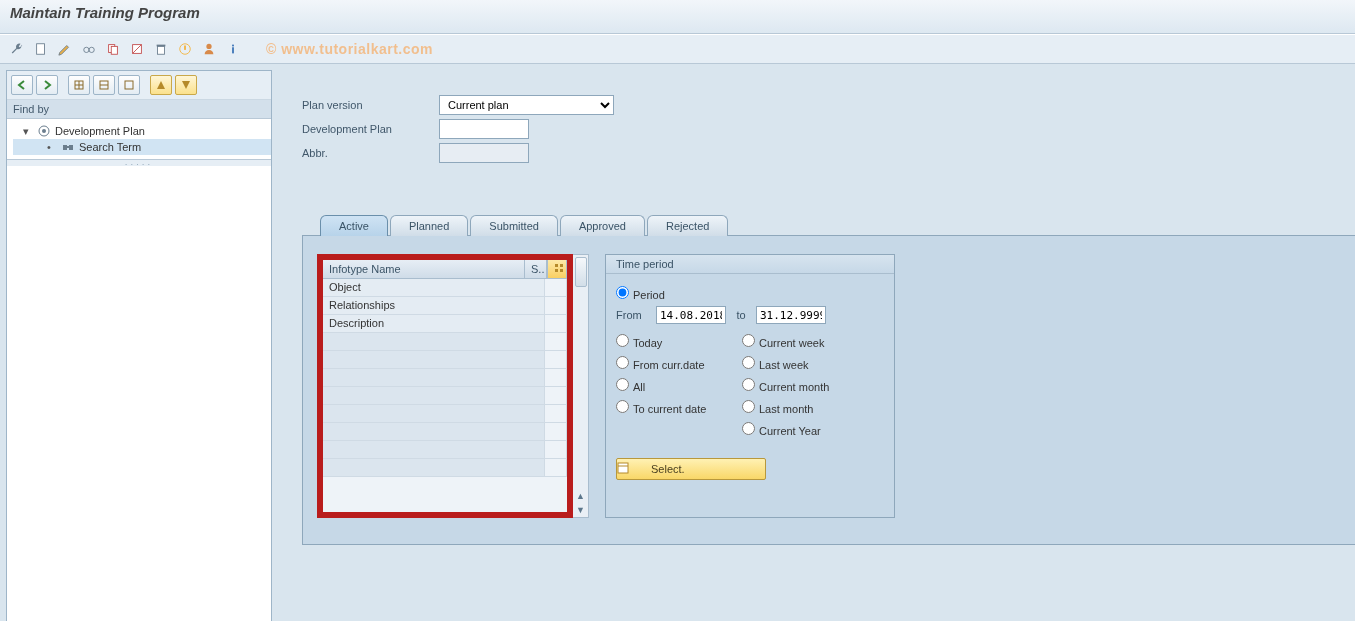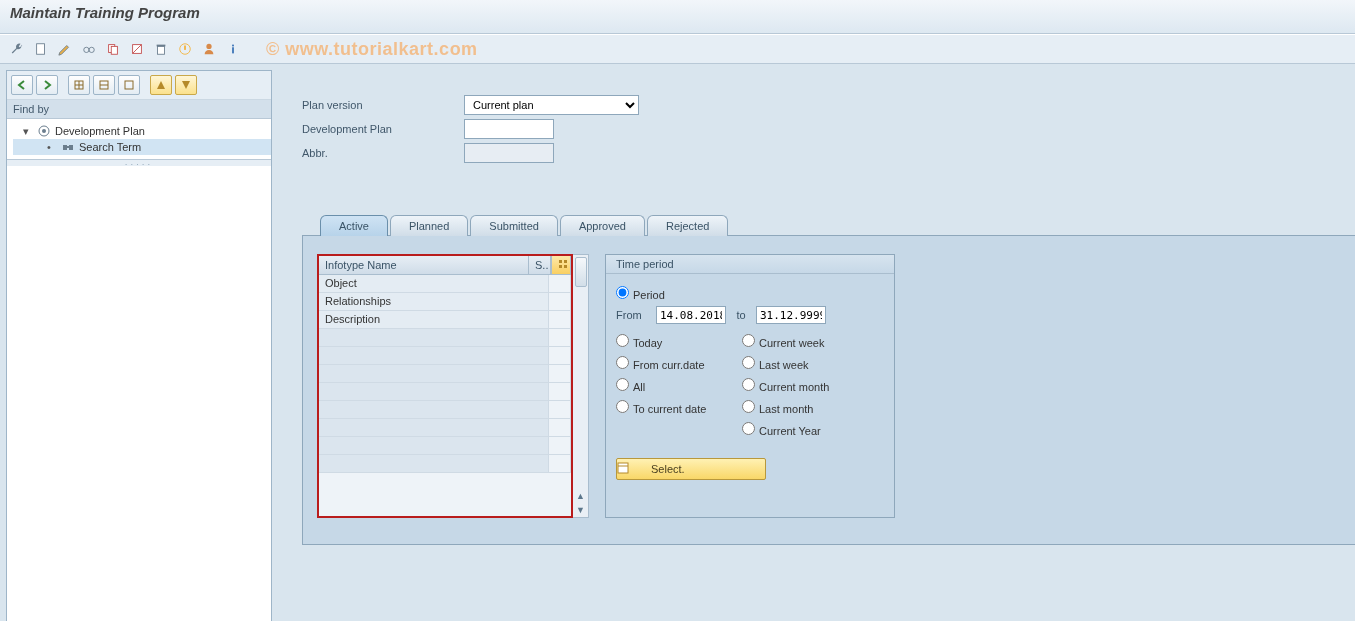--- a/index.html
+++ b/index.html
@@ -37,21 +37,21 @@
     width: 22px;
     height: 22px;
     display: inline-flex;
     align-items: center;
     justify-content: center;
     border: 1px solid transparent;
     cursor: pointer;
   }
   .watermark {
     margin-left: 20px;
-    font-size: 18px;
+    font-size: 14px;
     font-weight: bold;
     color: #f4b77d;
     opacity: 0.85;
     letter-spacing: 0.5px;
   }
   .workspace {
     display: flex;
     height: calc(100% - 56px);
   }
   .sidebar {
@@ -109,21 +109,21 @@
     letter-spacing: 3px;
     cursor: row-resize;
   }
   .sb-empty { flex: 1; background: #fff; }
   .main {
     flex: 1;
     padding: 30px 20px 0 30px;
     overflow: auto;
   }
   .form-row { display: flex; align-items: center; margin-bottom: 2px; height: 22px; }
-  .form-label { width: 162px; color: #40576a; }
+  .form-label { width: 137px; color: #40576a; }
   .form-input {
     height: 20px;
     border: 1px solid #8ea7bb;
     background: #fff;
     font-family: inherit;
     font-size: 11px;
     padding: 0 4px;
   }
   .form-input.ro { background: #e7edf3; }
   select.form-input { width: 175px; }
@@ -159,21 +159,21 @@
     border: 1px solid #8ea7bb;
     background: #c6d8e7;
     padding: 18px 14px 26px 14px;
     min-height: 310px;
     display: flex;
     gap: 16px;
   }
   
   .grid-wrap { display:flex; }
   .grid {
-    border: 2px solid #b91c1c;
+    border: 6px solid #b91c1c;
     background: #eef3f8;
     width: 256px;
   }
   .grid-header { display:flex; }
   .gh-cell {
     background: linear-gradient(#e7eef5, #cfdce8);
     border-right: 1px solid #a9bdce;
     border-bottom: 1px solid #a9bdce;
     padding: 3px 6px;
     color: #3a5366;

